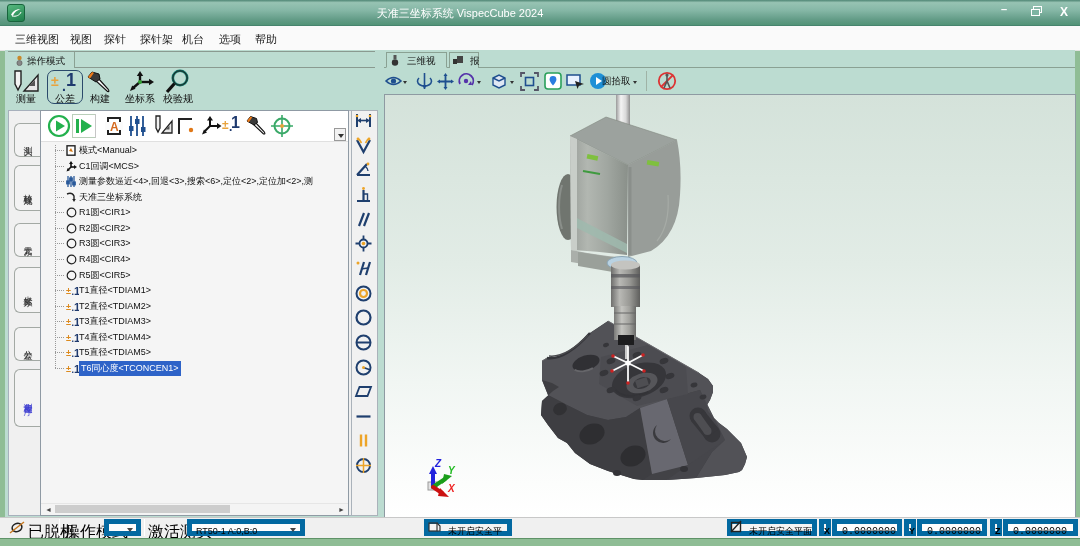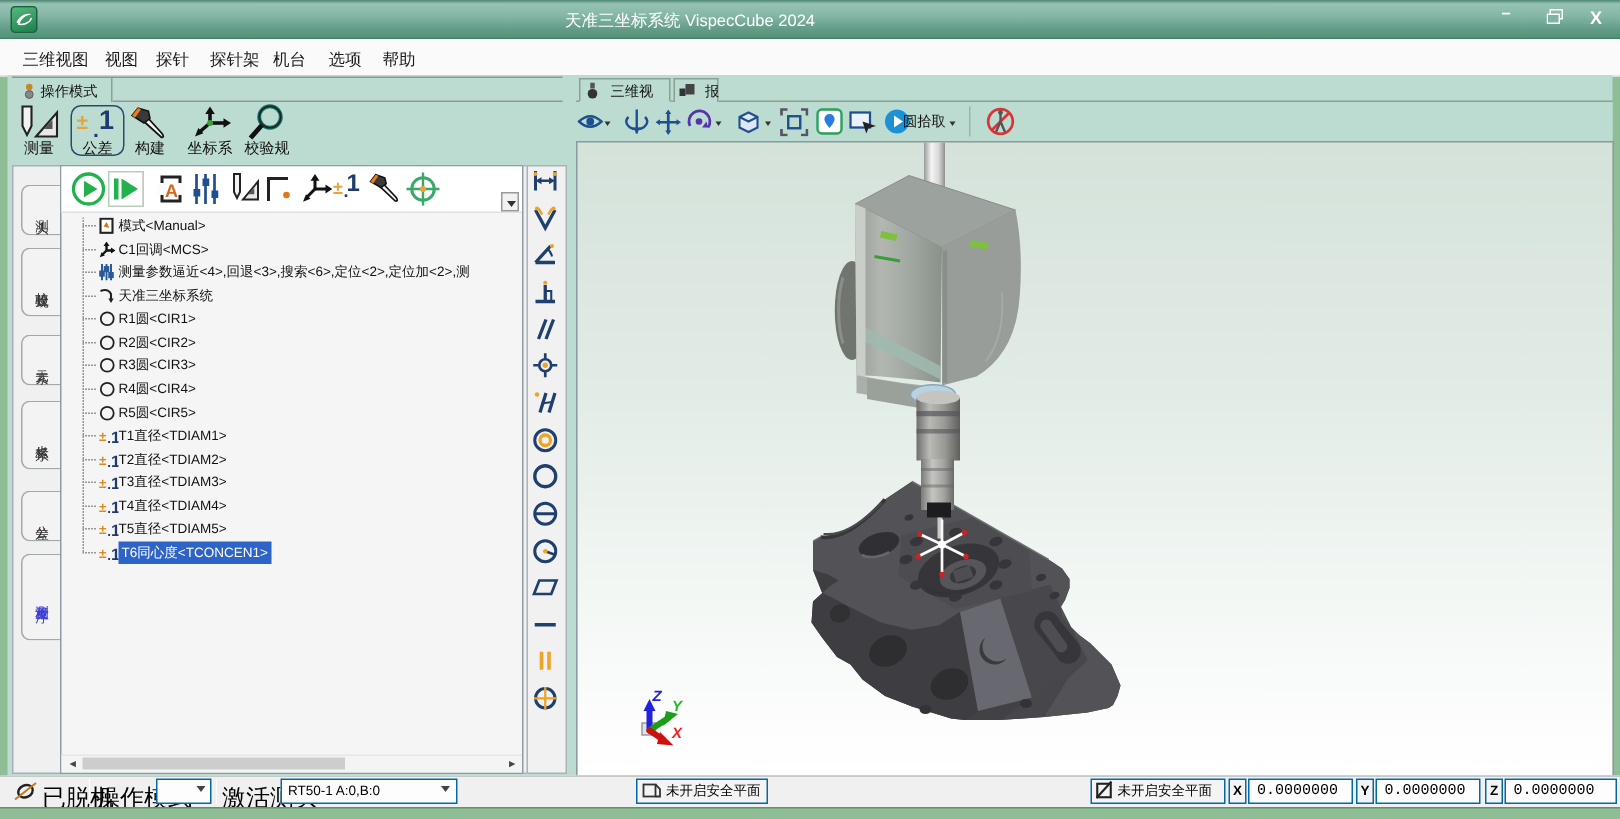--- a/index.html
+++ b/index.html
@@ -32,21 +32,21 @@
 #hscroll{left:41px;top:503px;width:307px;height:12px;background:#f4f4f4;border-top:1px solid #e6e6e6}
 #hthumb{left:55px;top:505px;width:175px;height:8px;background:#cdcdcd}
 .sarrow{position:absolute;top:505px;font-size:9px;color:#444}
 #rcol{left:351px;top:110px;width:27px;height:406px;background:#f1f1f1;border:1px solid #aab2ba}
 .rtab{position:absolute;top:52px;height:16px;border:1px solid #8aa193;border-bottom:none;background:#bcdcd1;font-size:9.5px;color:#111;padding:2px 6px 0 20px}
 #rtabline{left:384px;top:67px;width:691px;height:1px;background:#8aa193}
 #rtool{left:384px;top:68px;width:691px;height:26px;background:#bcdcd1}
 #vport{left:384px;top:94px;width:692px;height:424px;background:linear-gradient(180deg,#d4e2da 0%,#e2ece6 40%,#f1f6f3 68%,#fcfdfc 92%,#ffffff 100%);border:1px solid #8e9aa2}
 
 #status{left:0;top:517px;width:1080px;height:21px;background:#f0f0f0;border-top:1px solid #c8c8c8;font-size:9px;color:#111}
-.sbox{position:absolute;top:519px;height:17px;background:#fdfdfd;border:1px solid #0369a1;font-size:9px;line-height:15px}
+.sbox{position:absolute;top:519px;height:17px;background:#fdfdfd;border:5px solid #0369a1;font-size:9px;line-height:15px}
 .slab{position:absolute;top:522px}
 .ssep{position:absolute;top:519px;width:1px;height:17px;background:#cfcfcf;border-right:1px solid #fff}
 .mono{font-family:"Liberation Mono",monospace;font-size:10px}
 #bstrip{left:0;top:538px;width:1080px;height:8px;background:#8fbd95;border-top:1px solid #5f9368}
 </style></head><body>
 <div class="abs" id="title"></div>
 <div class="abs" id="appico"><svg width="16" height="16" viewBox="0 0 16 16">
       <path d="M3 10 C5 5,11 3,13 5 C11 4,6 7,5 11 Z" fill="#fff"></path>
       <path d="M4 11 C8 12,12 10,13 7" stroke="#fff" stroke-width="1" fill="none"></path>
     </svg></div>

